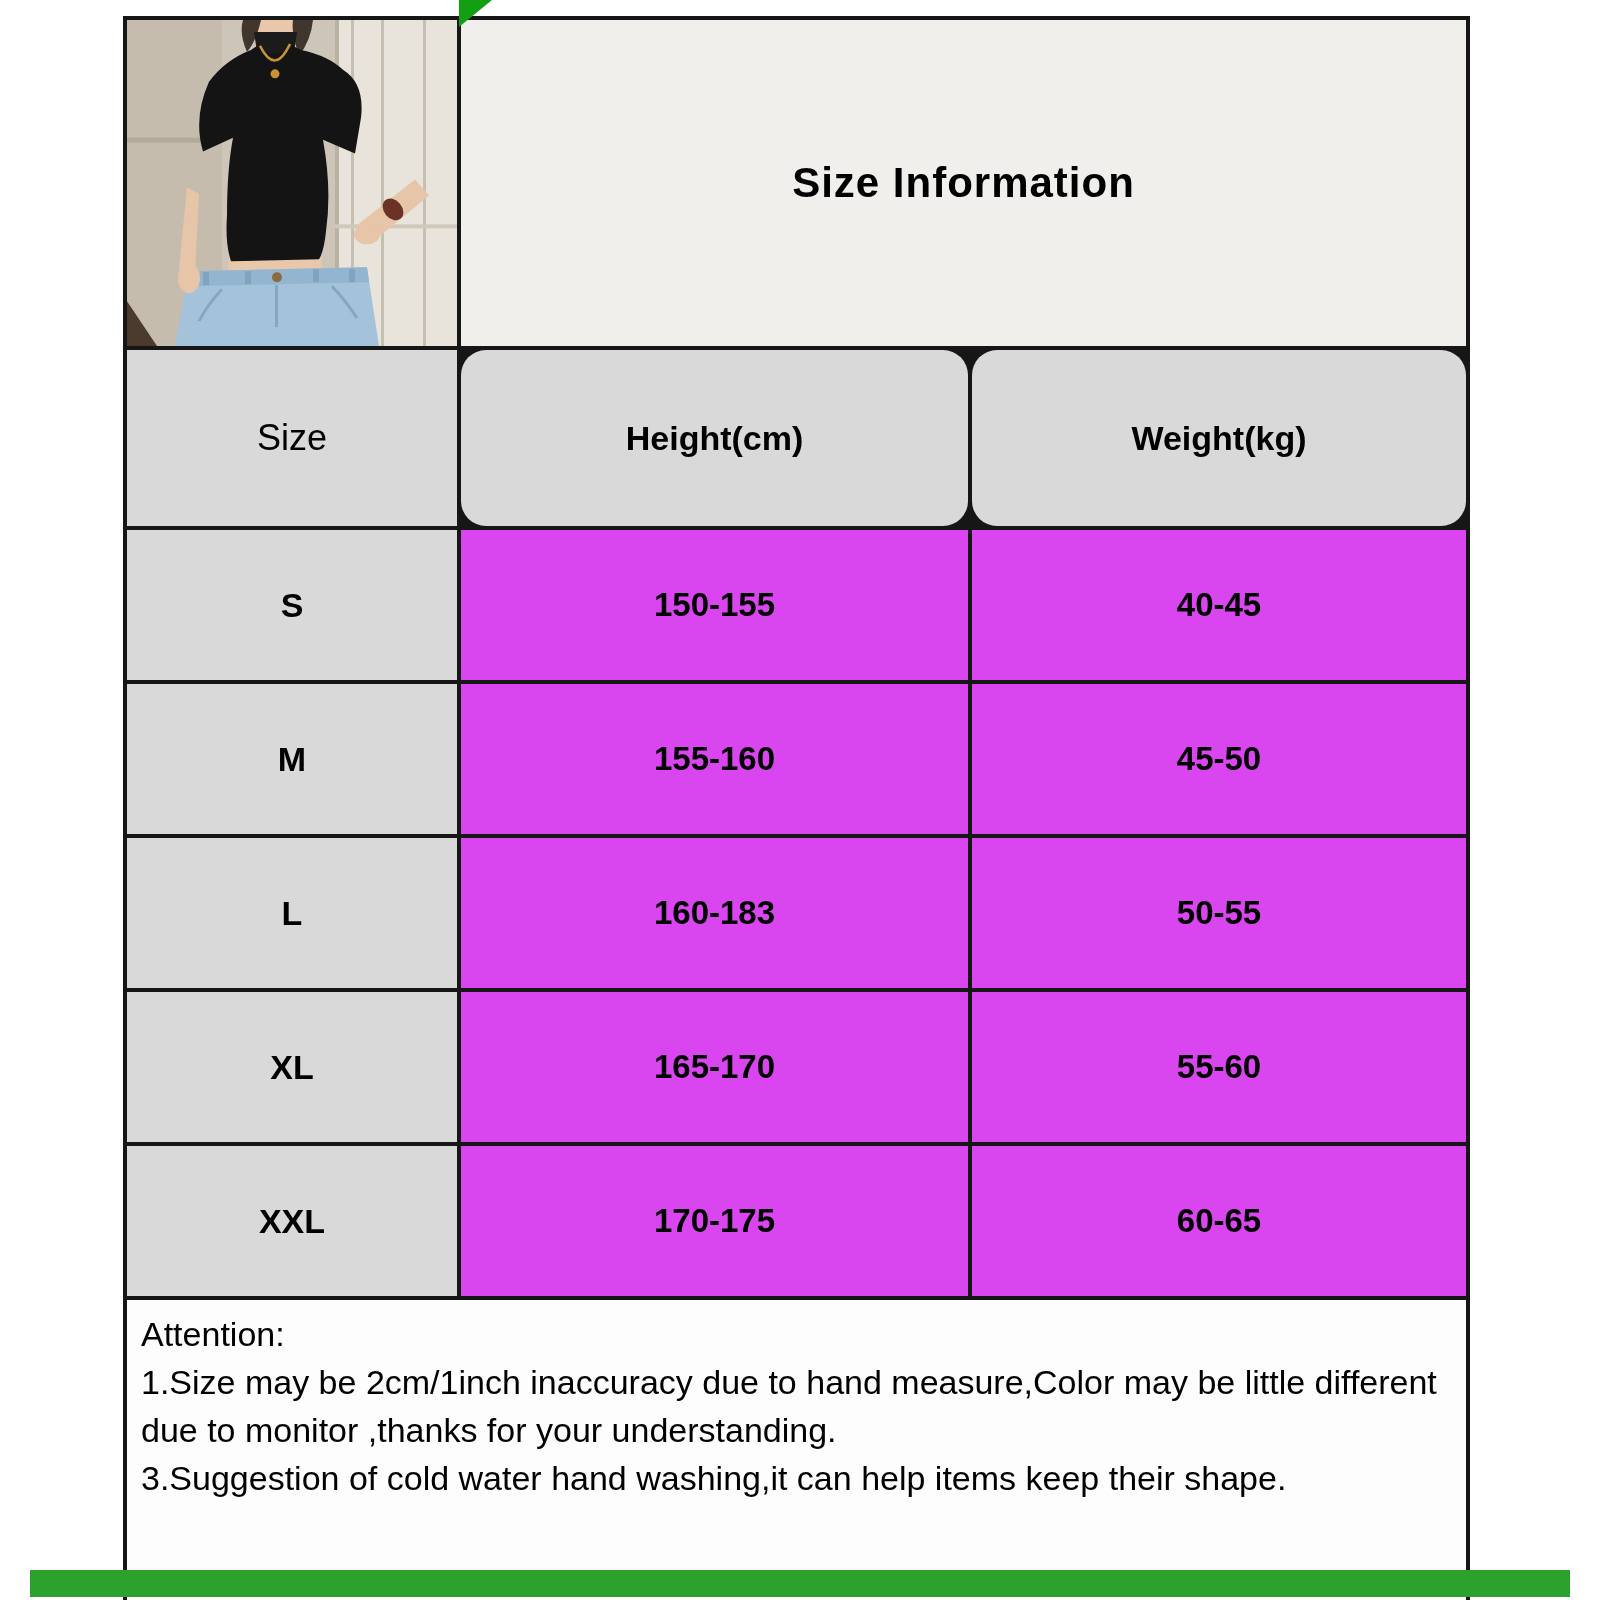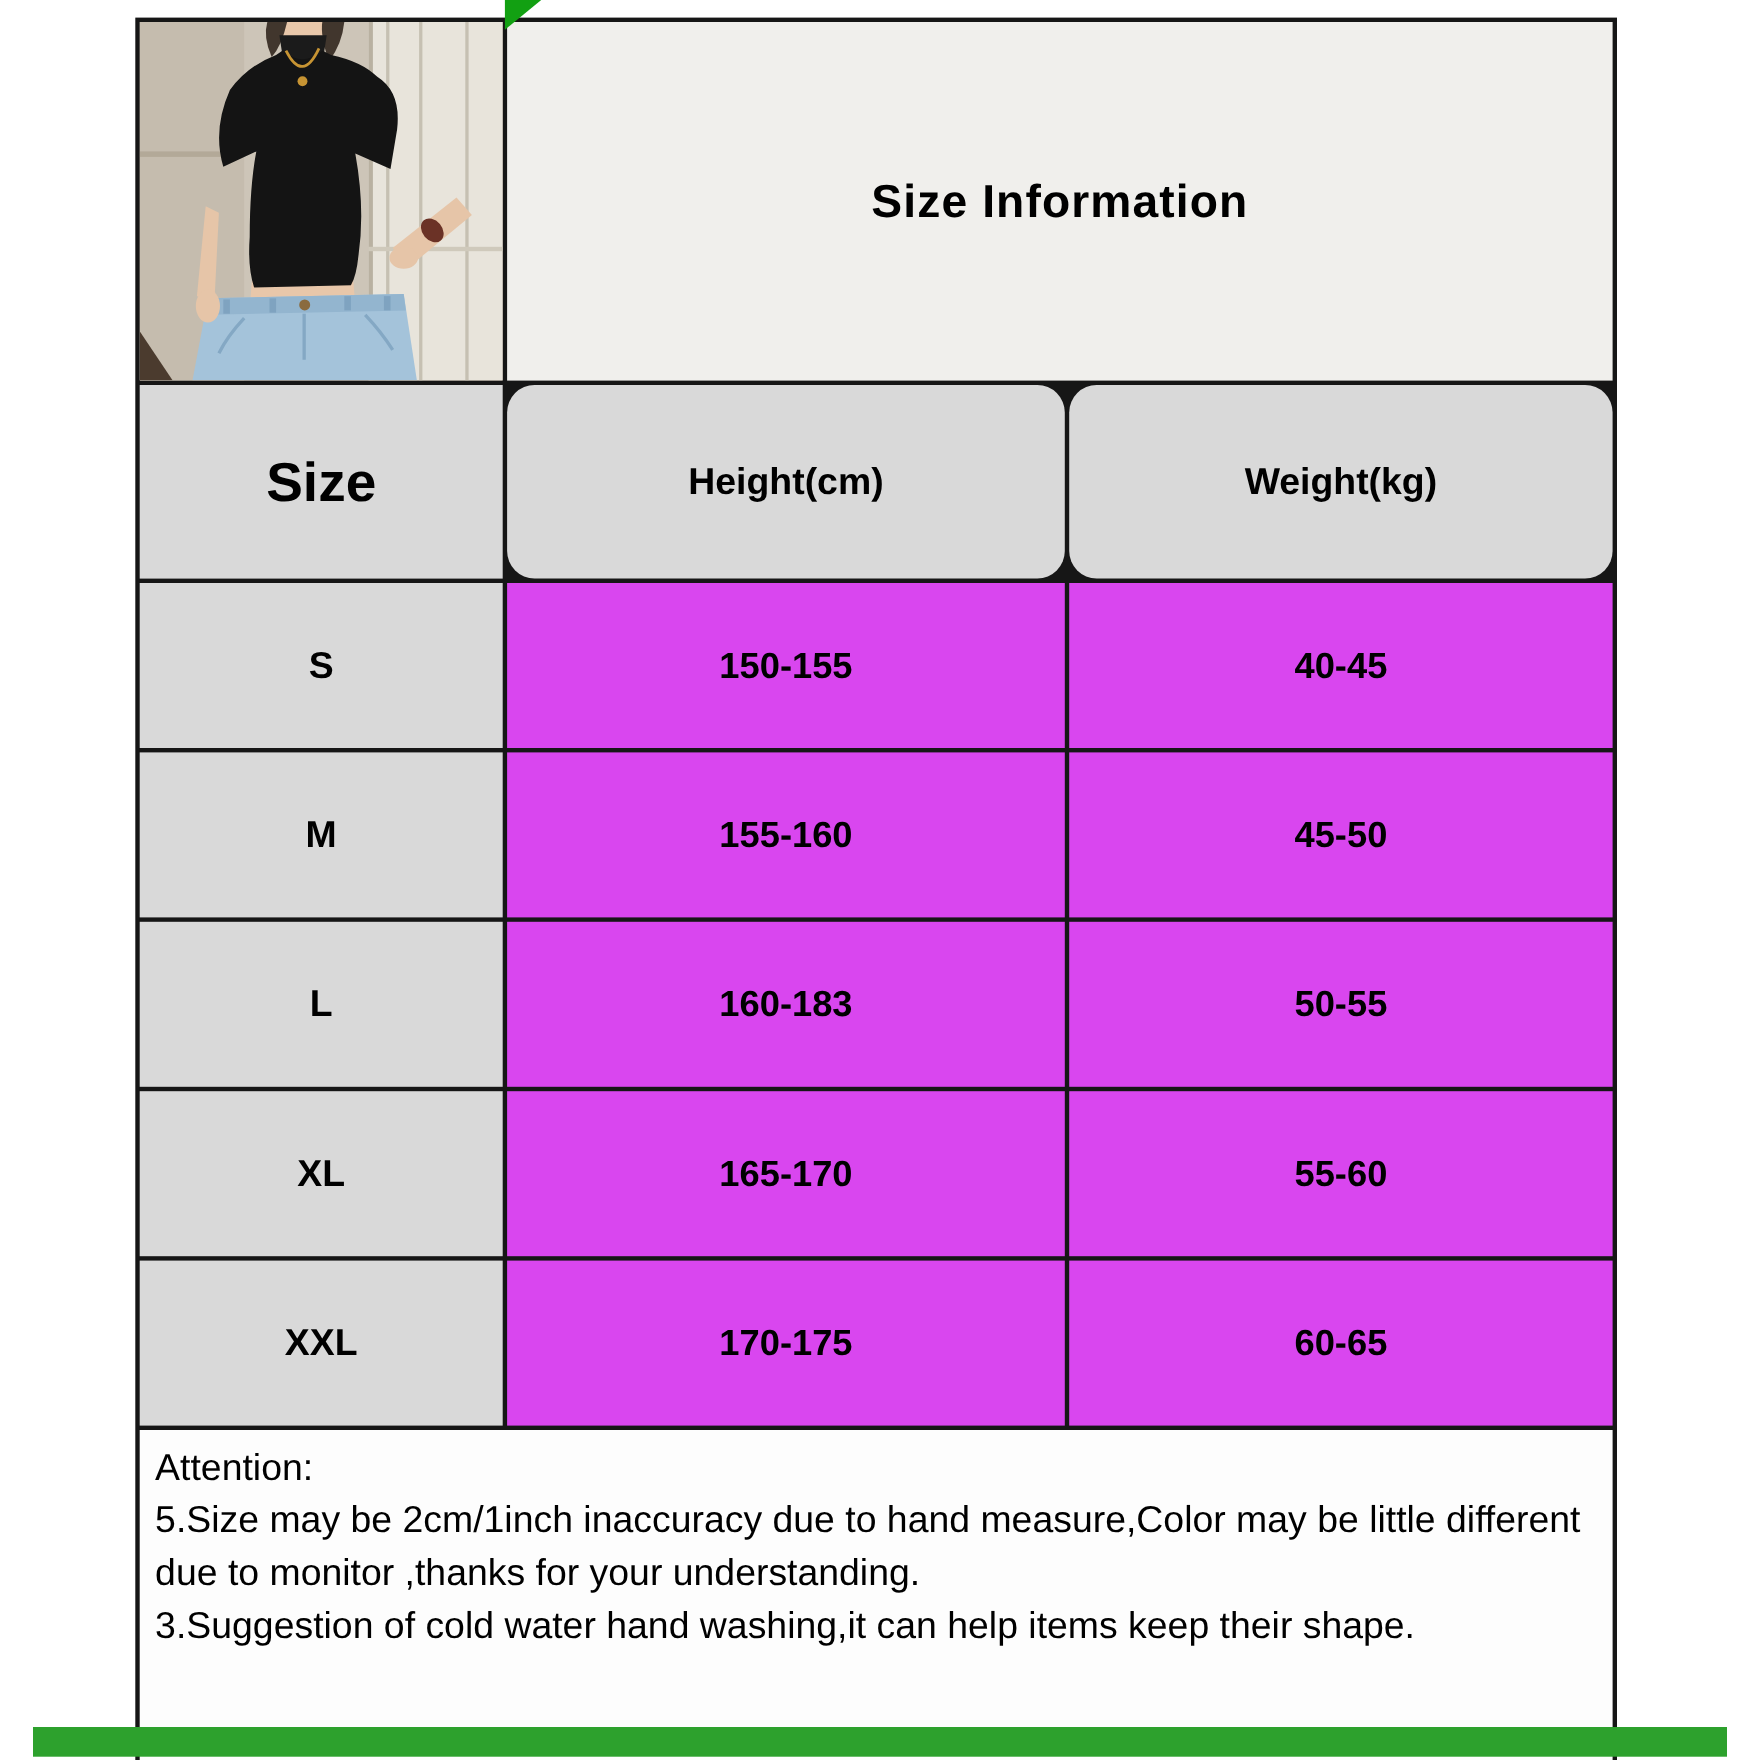--- a/index.html
+++ b/index.html
@@ -19,21 +19,21 @@
   }
   .cell{display:flex;align-items:center;justify-content:center;}
   .photo-cell{background:#cdc5b8;overflow:hidden;}
   .title-cell{grid-column:2 / span 2;background:#f0efec;position:relative;}
   .title{font-size:42px;font-weight:bold;letter-spacing:1px;}
   .corner-flag{
     position:absolute;left:459px;top:0;width:0;height:0;z-index:6;
     border-top:27px solid #12a012;border-right:33px solid transparent;
   }
   .hdr{background:#d9d9d9;}
-  .hdr-size{font-size:50px;font-weight:bold;}
+  .hdr-size{font-size:36px;font-weight:normal;}
   .hdr-small{font-size:34px;font-weight:bold;border-radius:25px;}
   .label-col{background:#d9d9d9;font-size:34px;font-weight:bold;}
   .val{background:#d946ef;font-size:33px;font-weight:bold;}
   .attention-cell{
     grid-column:1 / span 3;background:#fdfdfd;
     display:block;padding:10px 14px;box-sizing:border-box;
     font-size:34px;line-height:48px;font-weight:400;
   }
   
   .bottom-bar{
@@ -122,21 +122,21 @@
     <div class="cell label-col">XL</div>
     <div class="cell val">165-170</div>
     <div class="cell val">55-60</div>
 
     <div class="cell label-col">XXL</div>
     <div class="cell val">170-175</div>
     <div class="cell val">60-65</div>
 
     <div class="attention-cell">
       <div>Attention:</div>
-      <div>5.Size may be 2cm/1inch inaccuracy due to hand measure,Color may be little different due to monitor ,thanks for your understanding.</div>
+      <div>1.Size may be 2cm/1inch inaccuracy due to hand measure,Color may be little different due to monitor ,thanks for your understanding.</div>
       <div>3.Suggestion of cold water hand washing,it can help items keep their shape.</div>
     </div>
 
   </div>
 
   <div class="bottom-bar"></div>
 
 </div>
 
 </body></html>

